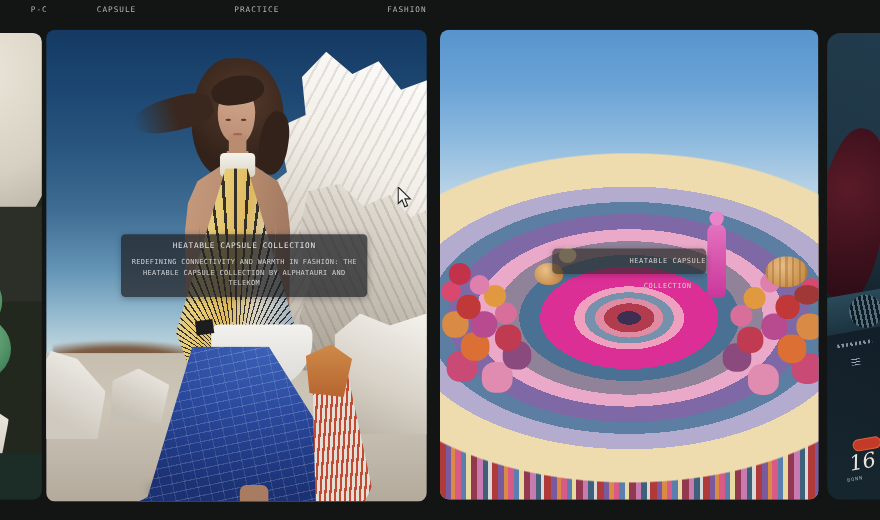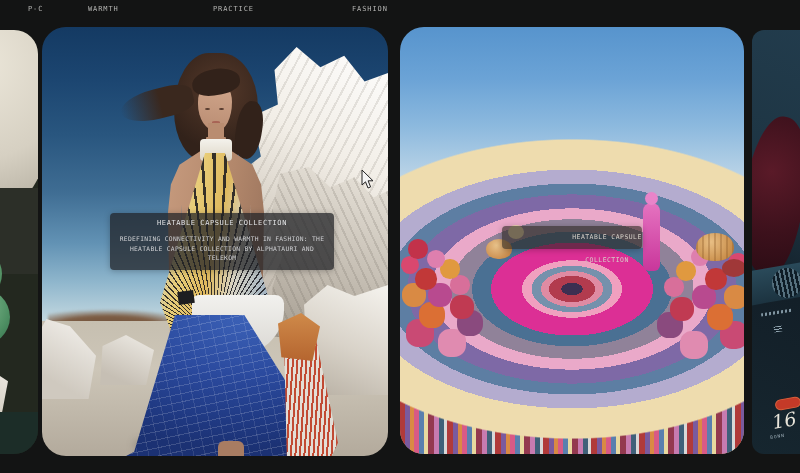--- a/index.html
+++ b/index.html
@@ -10,21 +10,21 @@
   }
   
   .nav{position:absolute;left:0;top:0;width:800px;height:20px;}
   .nav span{
     position:absolute;top:5px;font-size:7px;letter-spacing:.9px;
     color:#b4b4b2;white-space:nowrap;cursor:pointer;
   }
   .nav .n0{left:28px;} .nav .n1{left:88px;} .nav .n2{left:213px;} .nav .n3{left:352px;}
 
   
-  .card{position:absolute;overflow:hidden;border-radius:24px;background:#1a1a1a;}
+  .card{position:absolute;overflow:hidden;border-radius:8px;background:#1a1a1a;}
   .card *{position:absolute;}
 
   
   .card-pl{left:-60px;top:30px;width:98px;height:424px;background:#23281f;}
   .pl-cream{left:-26px;top:-40px;width:140px;height:230px;border-radius:50%;
     background:radial-gradient(circle at 45% 32%,#ece7da 0%,#d6d0c2 55%,#aaa496 100%);}
   .pl-dark{left:0;top:158px;width:98px;height:86px;background:#2c2f28;}
   .pl-green1{left:-14px;top:212px;width:76px;height:64px;border-radius:50%;
     background:radial-gradient(circle at 35% 32%,#a6d8b0 0%,#5f9e6e 62%,#3f7a52 100%);}
   .pl-green2{left:10px;top:258px;width:60px;height:58px;border-radius:50%;
@@ -220,21 +220,21 @@
     color:#9fb0ba;transform:rotate(-10deg);}
 
   
   .cursor{position:absolute;left:361px;top:170px;z-index:50;}
 </style>
 </head>
 <body>
 
 <nav class="nav">
   <span class="n0">P-C</span>
-  <span class="n1">WARMTH</span>
+  <span class="n1">CAPSULE</span>
   <span class="n2">PRACTICE</span>
   <span class="n3">FASHION</span>
 </nav>
 
 <div class="card card-pl">
   <div class="pl-cream"></div>
   <div class="pl-dark"></div>
 
   <div class="pl-green1"></div>
   <div class="pl-green2"></div>

